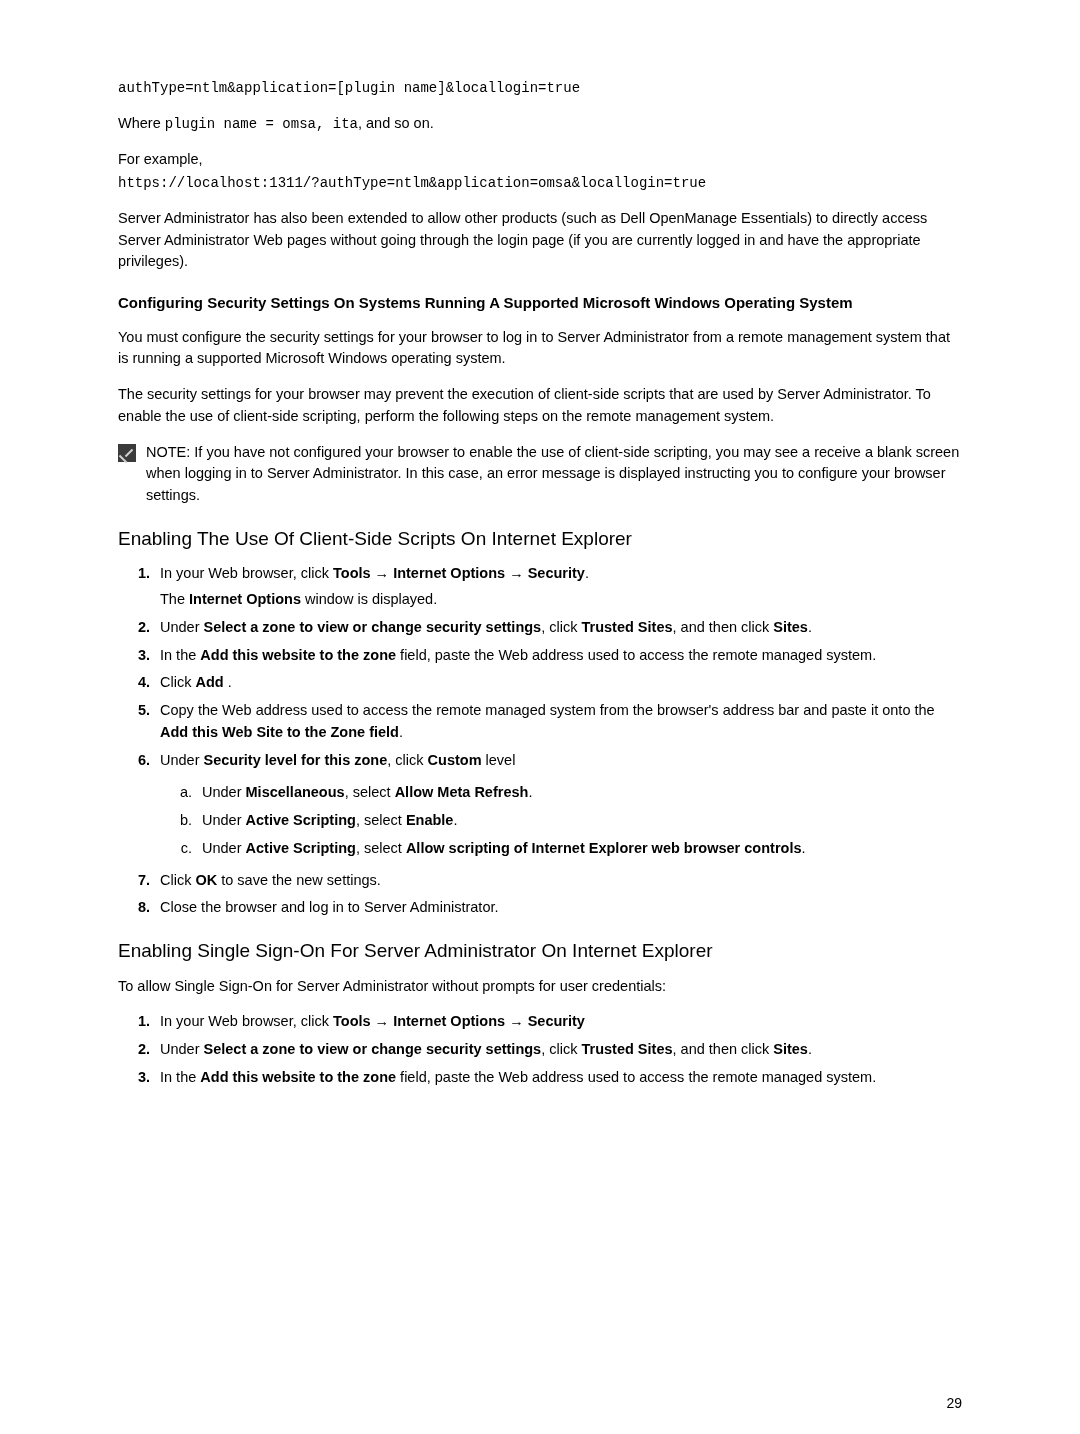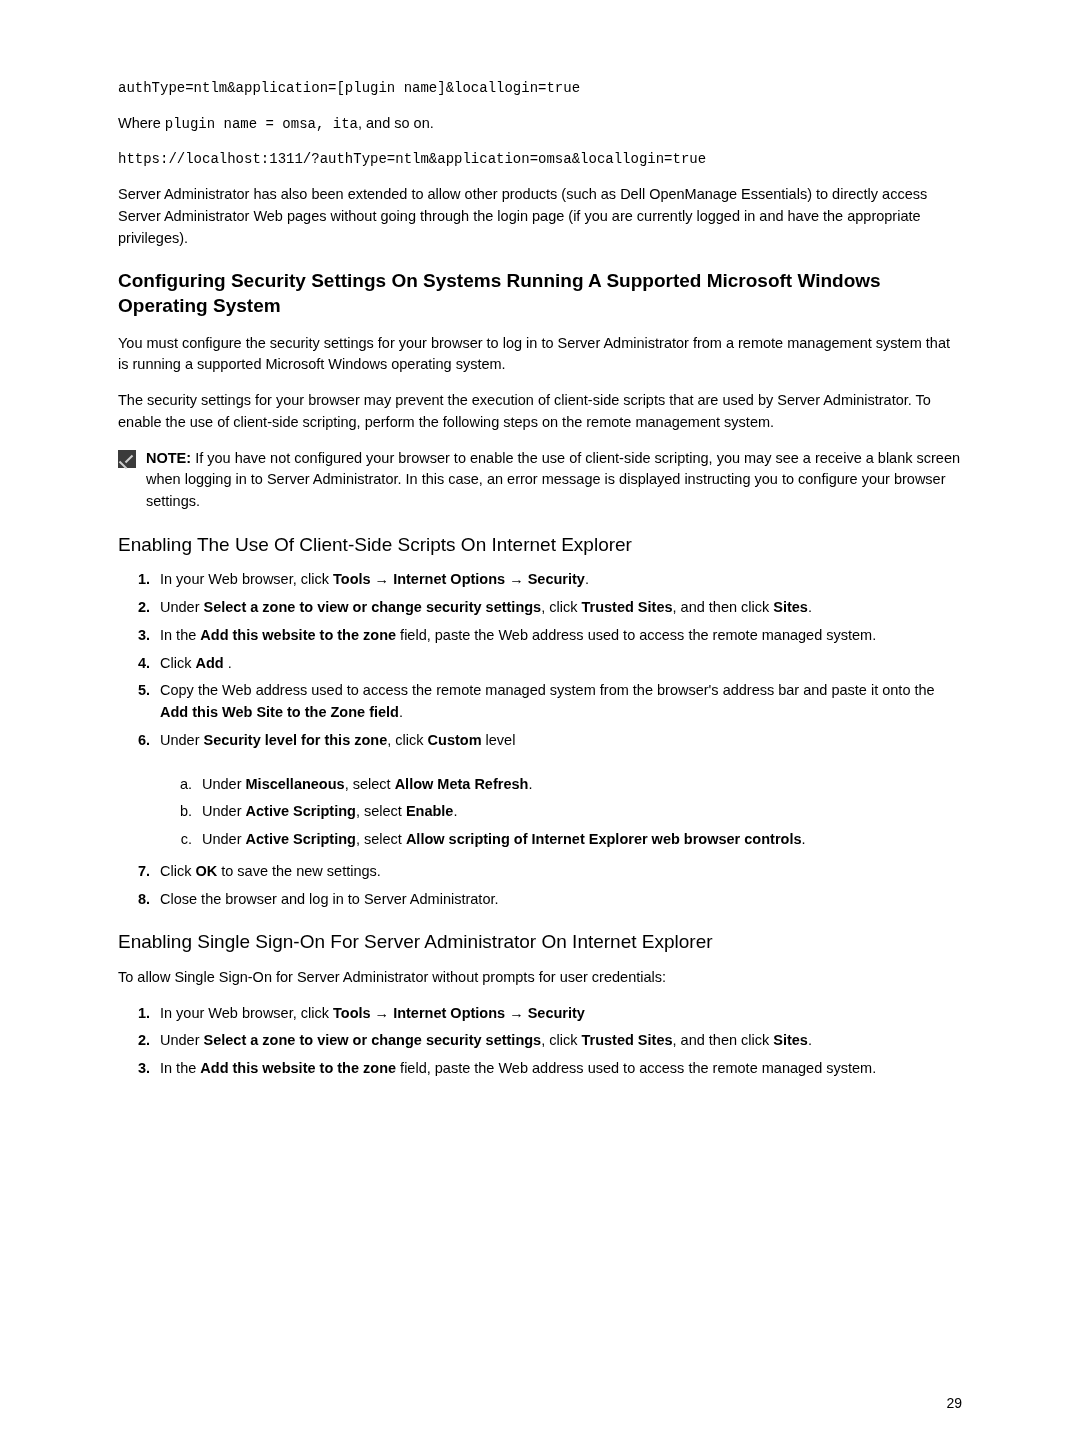--- a/index.html
+++ b/index.html
@@ -1,56 +1,57 @@
 <!DOCTYPE html>
 <html><head>
 <meta charset="utf-8">
 <style>
 body{margin:0;background:#fff;font-family:Arial,Helvetica,sans-serif;color:#000;font-size:14.5px;line-height:1.5}
 .page{width:1080px;min-height:1434px;padding:78px 118px 40px 118px;box-sizing:border-box;position:relative}
 .mono{font-family:"Courier New",monospace;font-size:14px}
 p{margin:0 0 14px 0}
-.h2{font-size:19px;font-weight:bold;margin:20px 0 14px 0;line-height:1.3}
+.h2{font-size:15px;font-weight:bold;margin:20px 0 14px 0;line-height:1.3}
 .h3{font-size:19px;font-weight:normal;margin:18px 0 10px 0}
 .note-wrap{display:flex;margin:12px 0 14px 0}
 .note-icon{width:18px;height:18px;background:#3b3b3b;margin-right:10px;flex-shrink:0;position:relative;margin-top:2px}
 .note-icon::before{content:"";position:absolute;width:2px;height:10px;background:#cfcfcf;left:4px;top:10px;transform:rotate(-45deg)}
 .note-icon::after{content:"";position:absolute;width:2px;height:10px;background:#cfcfcf;left:10px;top:4px;transform:rotate(45deg)}
 ol{margin:6px 0 10px 0;padding-left:36px}
 ol li{padding-left:6px;margin-bottom:6px}
 ol li::marker{font-weight:bold}
-ol.alpha{list-style:lower-alpha;margin-top:22px}
+ol.alpha{list-style:lower-alpha;margin-top:11px}
 ol.alpha li::marker{font-weight:normal}
 .sub{margin:4px 0 6px 0}
 .pagenum{position:absolute;bottom:20px;right:118px;font-size:14px}
 </style>
 </head>
 <body>
 
 <div class="page">
 
 <p class="mono">authType=ntlm&amp;application=[plugin name]&amp;locallogin=true</p>
 <p><span>Where </span><span class="mono">plugin name = omsa, ita</span><span>, and so on.</span></p>
+<p style="margin-bottom:2px">For example,</p>
 <p class="mono">https://localhost:1311/?authType=ntlm&amp;application=omsa&amp;locallogin=true</p>
 <p>Server Administrator has also been extended to allow other products (such as Dell OpenManage Essentials) to directly access Server Administrator Web pages without going through the login page (if you are currently logged in and have the appropriate privileges).</p>
 
 <div class="h2">Configuring Security Settings On Systems Running A Supported Microsoft Windows Operating System</div>
 <p>You must configure the security settings for your browser to log in to Server Administrator from a remote management system that is running a supported Microsoft Windows operating system.</p>
 <p>The security settings for your browser may prevent the execution of client-side scripts that are used by Server Administrator. To enable the use of client-side scripting, perform the following steps on the remote management system.</p>
 
 <div class="note-wrap">
 <div class="note-icon"></div>
-<div><span style="font-weight:bold">NOTE: </span><span>If you have not configured your browser to enable the use of client-side scripting, you may see a receive a blank screen when logging in to Server Administrator. In this case, an error message is displayed instructing you to configure your browser settings.</span></div>
+<div><span style="font-weight:normal">NOTE: </span><span>If you have not configured your browser to enable the use of client-side scripting, you may see a receive a blank screen when logging in to Server Administrator. In this case, an error message is displayed instructing you to configure your browser settings.</span></div>
 </div>
 
 <div class="h3">Enabling The Use Of Client-Side Scripts On Internet Explorer</div>
 
 <ol>
 <li><span>In your Web browser, click </span><b>Tools</b><span> → </span><b>Internet Options</b><span> → </span><b>Security</b><span>.</span>
-</li>
+<div class="sub"><span>The </span><b>Internet Options</b><span> window is displayed.</span></div></li>
 <li><span>Under </span><b>Select a zone to view or change security settings</b><span>, click </span><b>Trusted Sites</b><span>, and then click </span><b>Sites</b><span>.</span></li>
 <li><span>In the </span><b>Add this website to the zone</b><span> field, paste the Web address used to access the remote managed system.</span></li>
 <li><span>Click </span><b>Add</b><span> .</span></li>
 <li><span>Copy the Web address used to access the remote managed system from the browser's address bar and paste it onto the </span><b>Add this Web Site to the Zone field</b><span>.</span></li>
 <li><span>Under </span><b>Security level for this zone</b><span>, click </span><b>Custom</b><span> level</span>
 <ol class="alpha">
 <li><span>Under </span><b>Miscellaneous</b><span>, select </span><b>Allow Meta Refresh</b><span>.</span></li>
 <li><span>Under </span><b>Active Scripting</b><span>, select </span><b>Enable</b><span>.</span></li>
 <li><span>Under </span><b>Active Scripting</b><span>, select </span><b>Allow scripting of Internet Explorer web browser controls</b><span>.</span></li>
 </ol></li>

